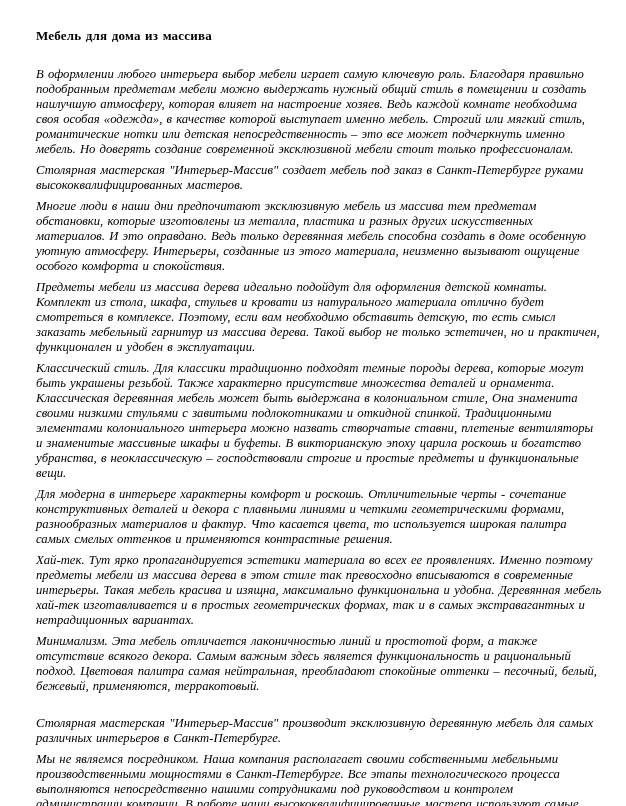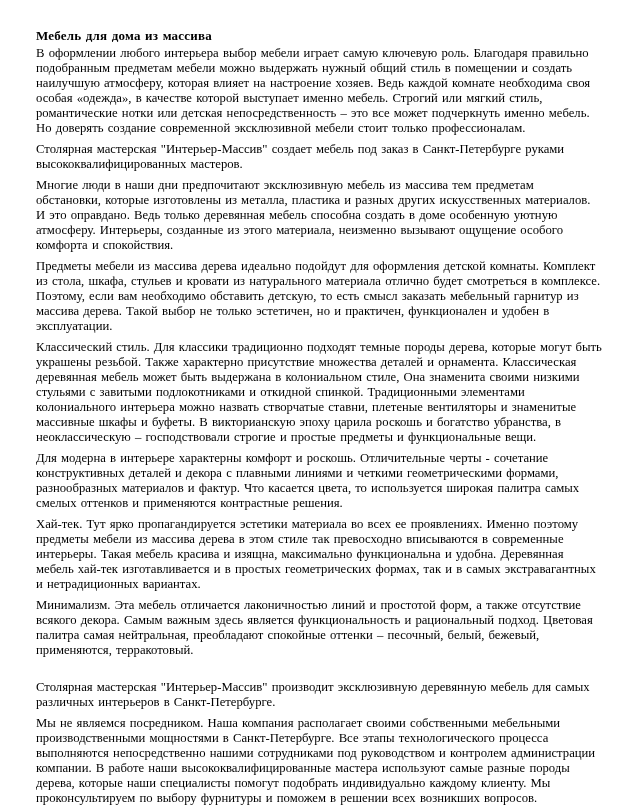--- a/index.html
+++ b/index.html
@@ -19,30 +19,31 @@
     width: 626px;
     height: 806px;
     padding: 28px 24px 16px 36px;
     background: #ffffff;
     overflow: hidden;
   }
   .doc-title {
     font-size: 13px;
     font-weight: bold;
     line-height: 15px;
-    margin: 0 0 3px 0;
+    margin: 0 0 24px 0;
     letter-spacing: 0.2px;
     word-spacing: 1px;
   }
   .doc-body p.para {
     font-size: 12.7px;
     line-height: 15px;
     margin: 0 0 6px 0;
     text-align: left;
     word-spacing: 1px;
+    font-style: italic;
   }
   .doc-body p.para.gap-before {
     margin-top: 22px;
   }
 </style>
 </head>
 <body>
 
 <div class="page">
   <h1 class="doc-title">Мебель для дома из массива</h1>

